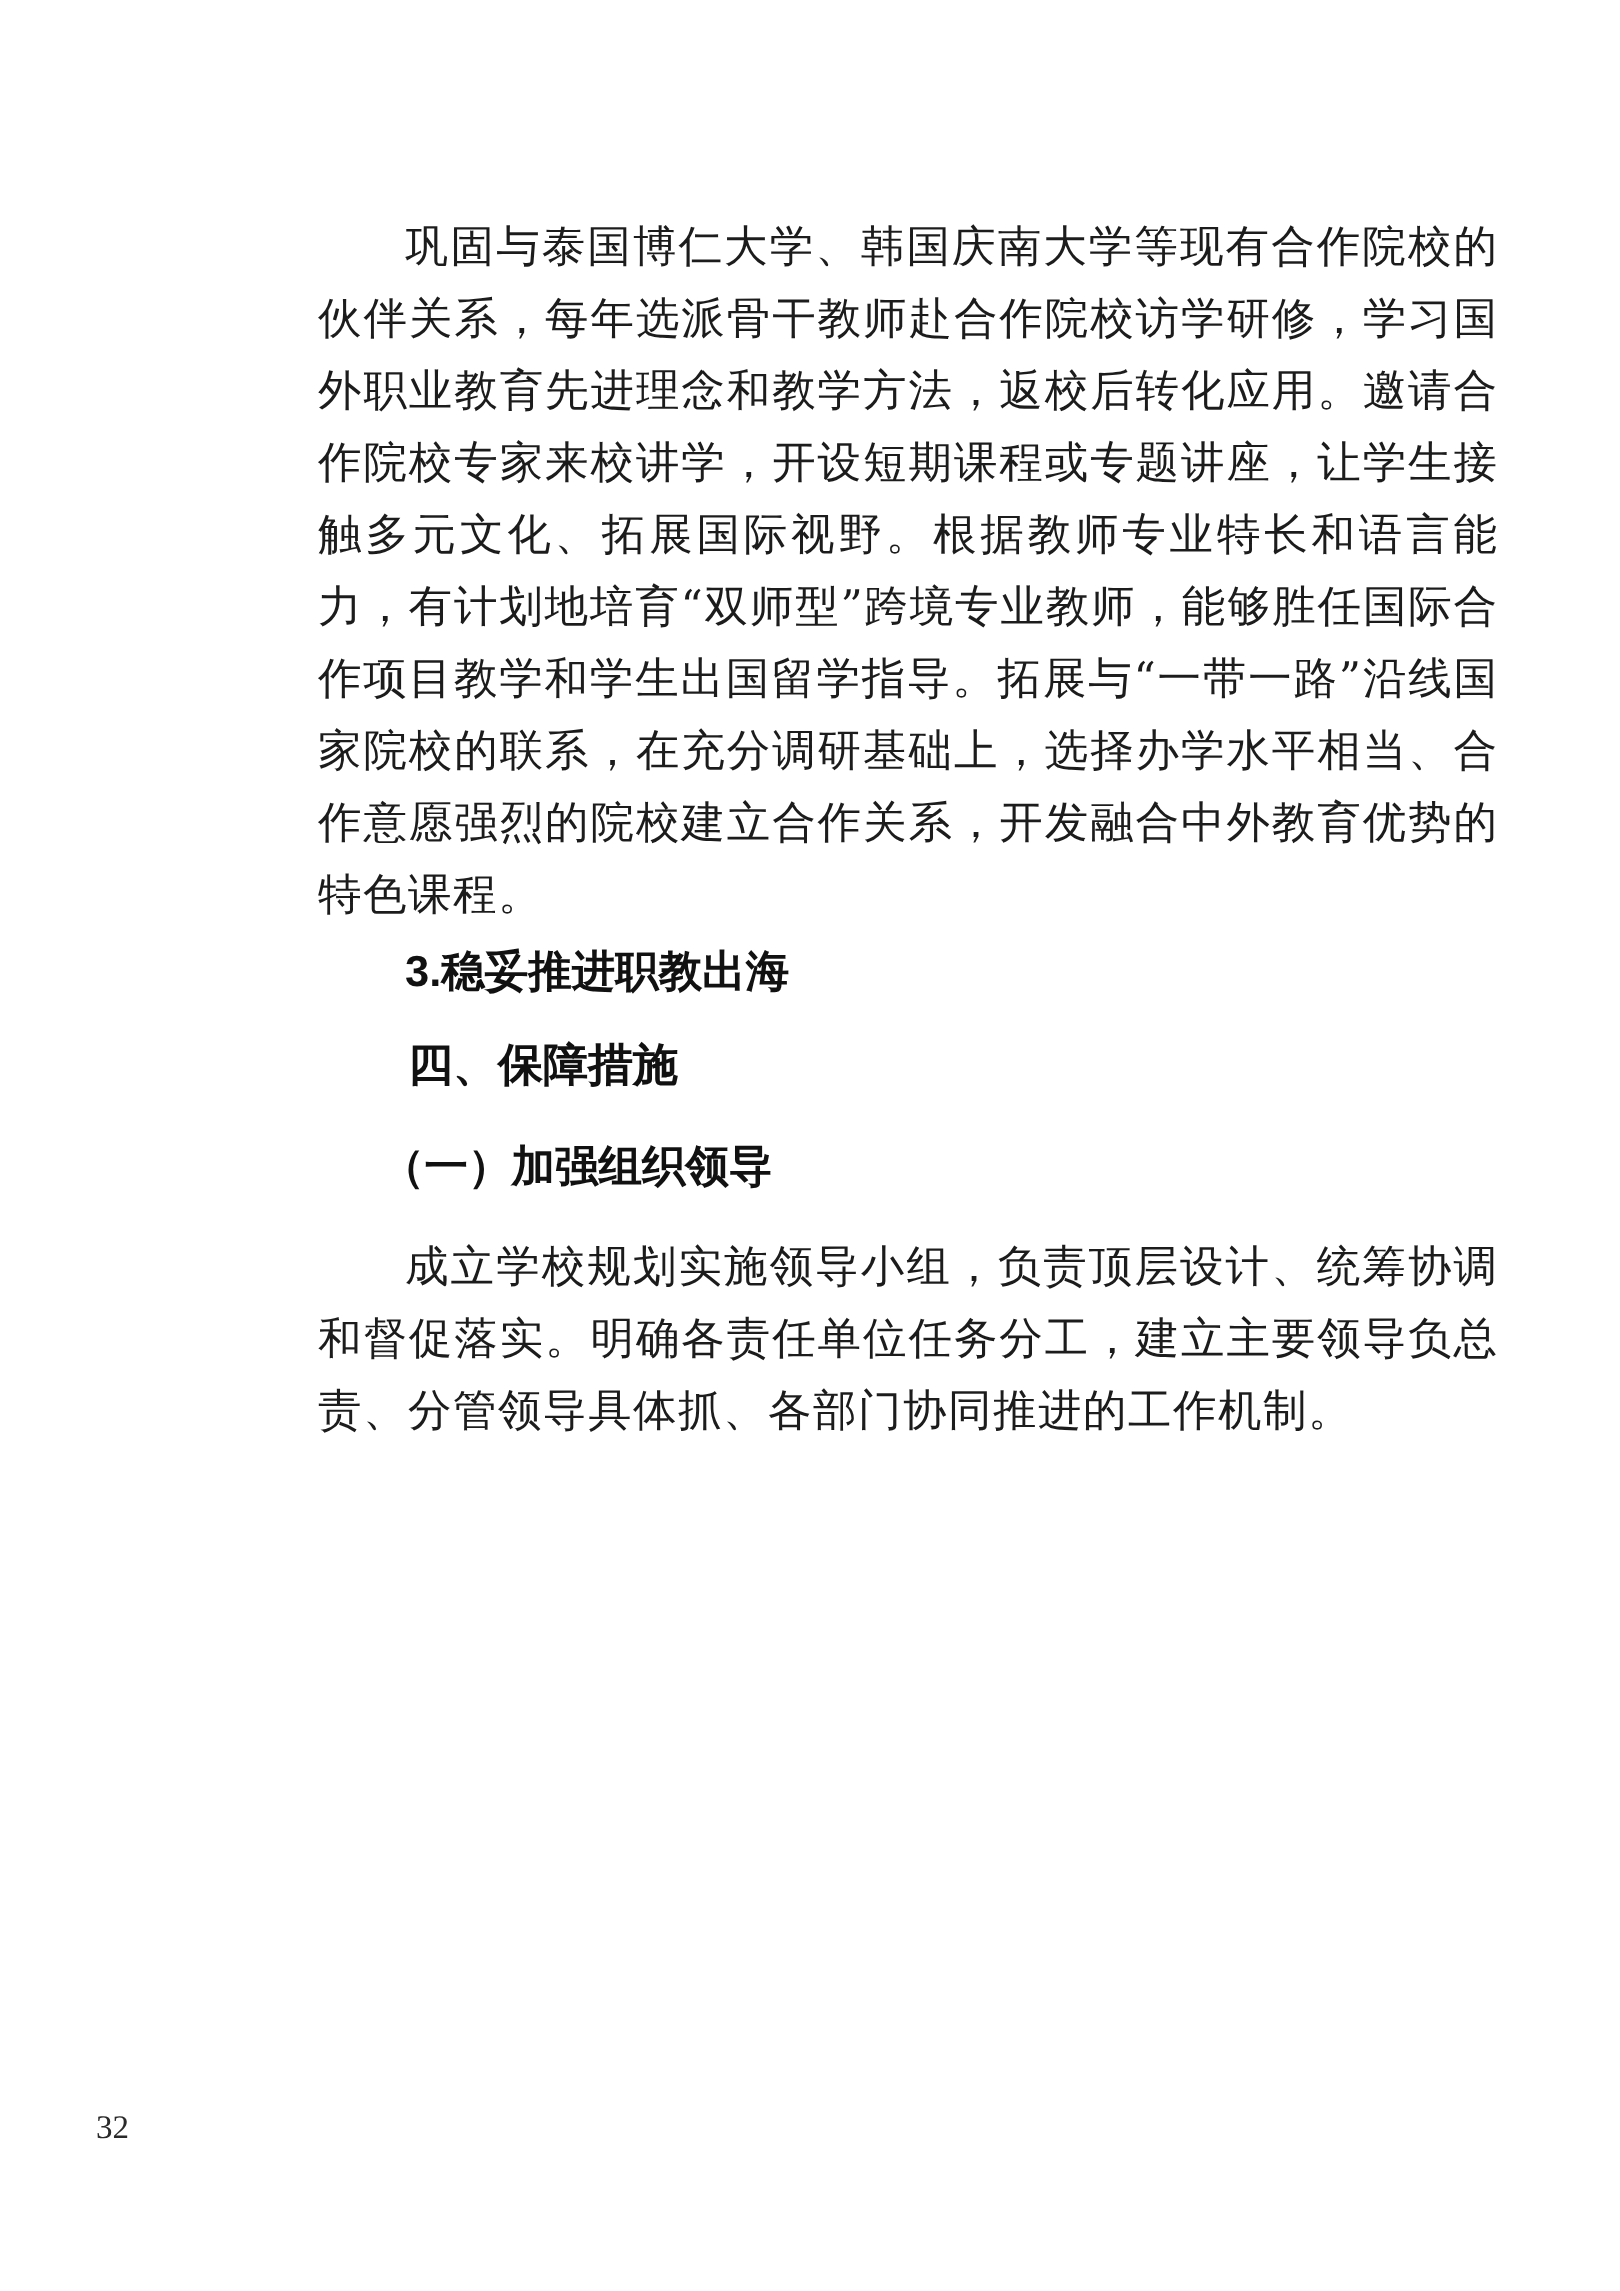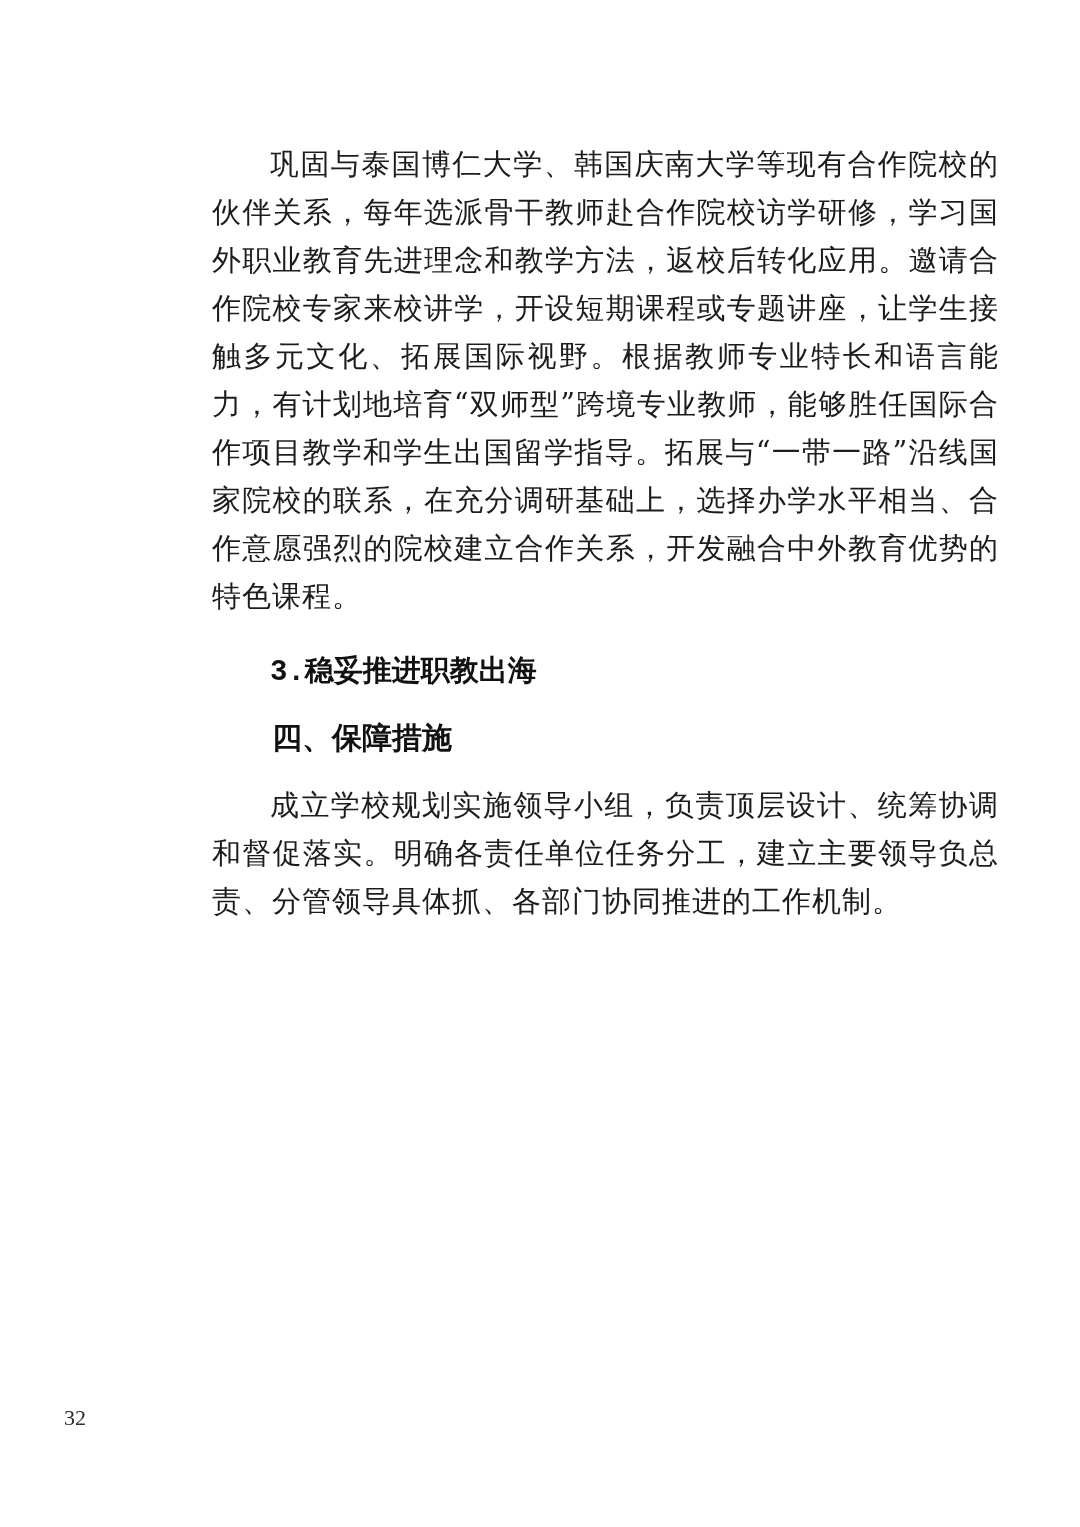--- a/index.html
+++ b/index.html
@@ -29,34 +29,34 @@
     text-justify: inter-ideograph;
     text-indent: 2em;
     letter-spacing: 1px;
     color: #1c1c1c;
   }
   .heading-l3 {
     font-size: 29px;
     line-height: 40px;
     font-weight: bold;
     text-indent: 2em;
-    margin-top: 33px;
+    margin-top: 8px;
     margin-bottom: 24px;
     color: #111111;
-    font-family: Liberation Mono, monospace;
+    font-family: Liberation Sans, sans-serif;
   }
   .heading-l1 {
     font-size: 30px;
     line-height: 42px;
     font-weight: bold;
     text-indent: 2em;
     margin-top: 18px;
     margin-bottom: 22px;
     color: #111111;
-    font-family: Liberation Serif, serif;
+    font-family: Liberation Mono, monospace;
   }
   .heading-l2 {
     font-size: 29px;
     line-height: 42px;
     font-weight: bold;
     text-indent: 1.45em;
     margin-top: 18px;
     margin-bottom: 22px;
     color: #111111;
     font-family: "DejaVu Serif", "Liberation Serif", serif;
@@ -78,19 +78,20 @@
 <div class="page">
   <div class="content">
 
     <p class="body-para">巩固与泰国博仁大学、韩国庆南大学等现有合作院校的伙伴关系，每年选派骨干教师赴合作院校访学研修，学习国外职业教育先进理念和教学方法，返校后转化应用。邀请合作院校专家来校讲学，开设短期课程或专题讲座，让学生接触多元文化、拓展国际视野。根据教师专业特长和语言能力，有计划地培育“双师型”跨境专业教师，能够胜任国际合作项目教学和学生出国留学指导。拓展与“一带一路”沿线国家院校的联系，在充分调研基础上，选择办学水平相当、合作意愿强烈的院校建立合作关系，开发融合中外教育优势的特色课程。</p>
 
     <h3 class="heading-l3">3.稳妥推进职教出海</h3>
 
 
     <h2 class="heading-l1">四、保障措施</h2>
 
+    <h3 class="heading-l2">（一）加强组织领导</h3>
 
     <p class="body-para">成立学校规划实施领导小组，负责顶层设计、统筹协调和督促落实。明确各责任单位任务分工，建立主要领导负总责、分管领导具体抓、各部门协同推进的工作机制。</p>
 
   </div>
 
   <div class="page-number">32</div>
 </div>
 
 </body></html>

